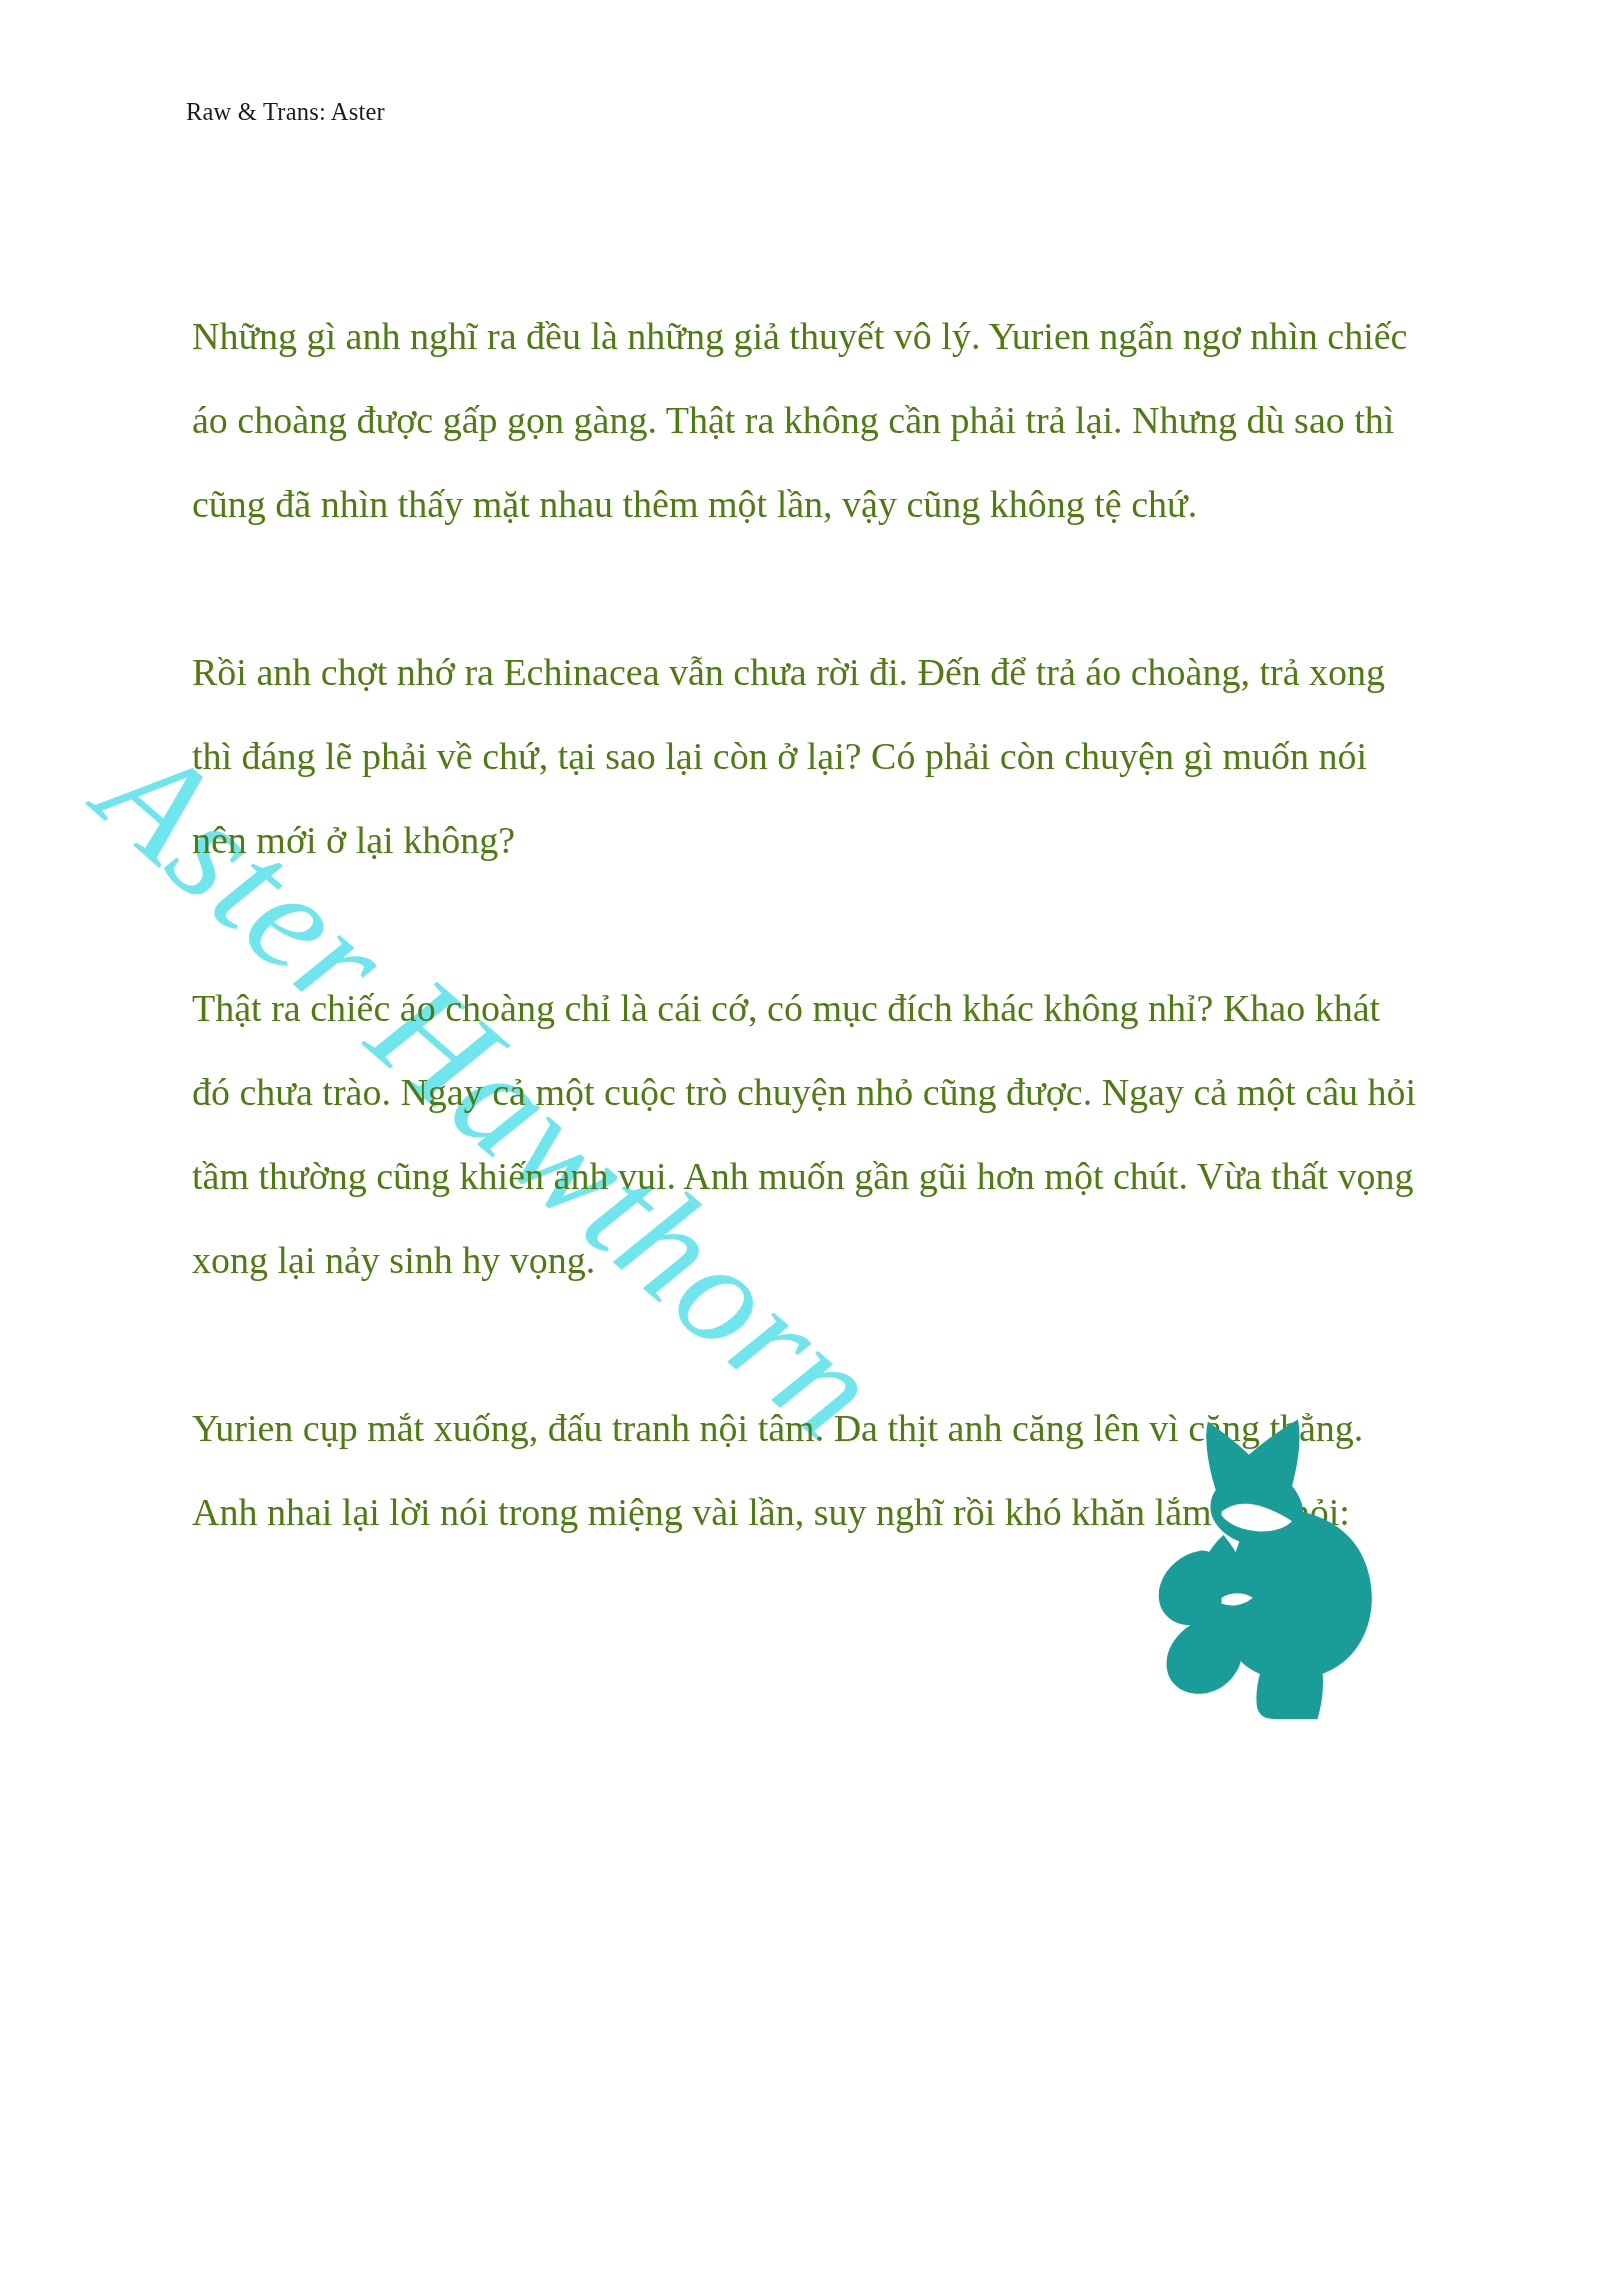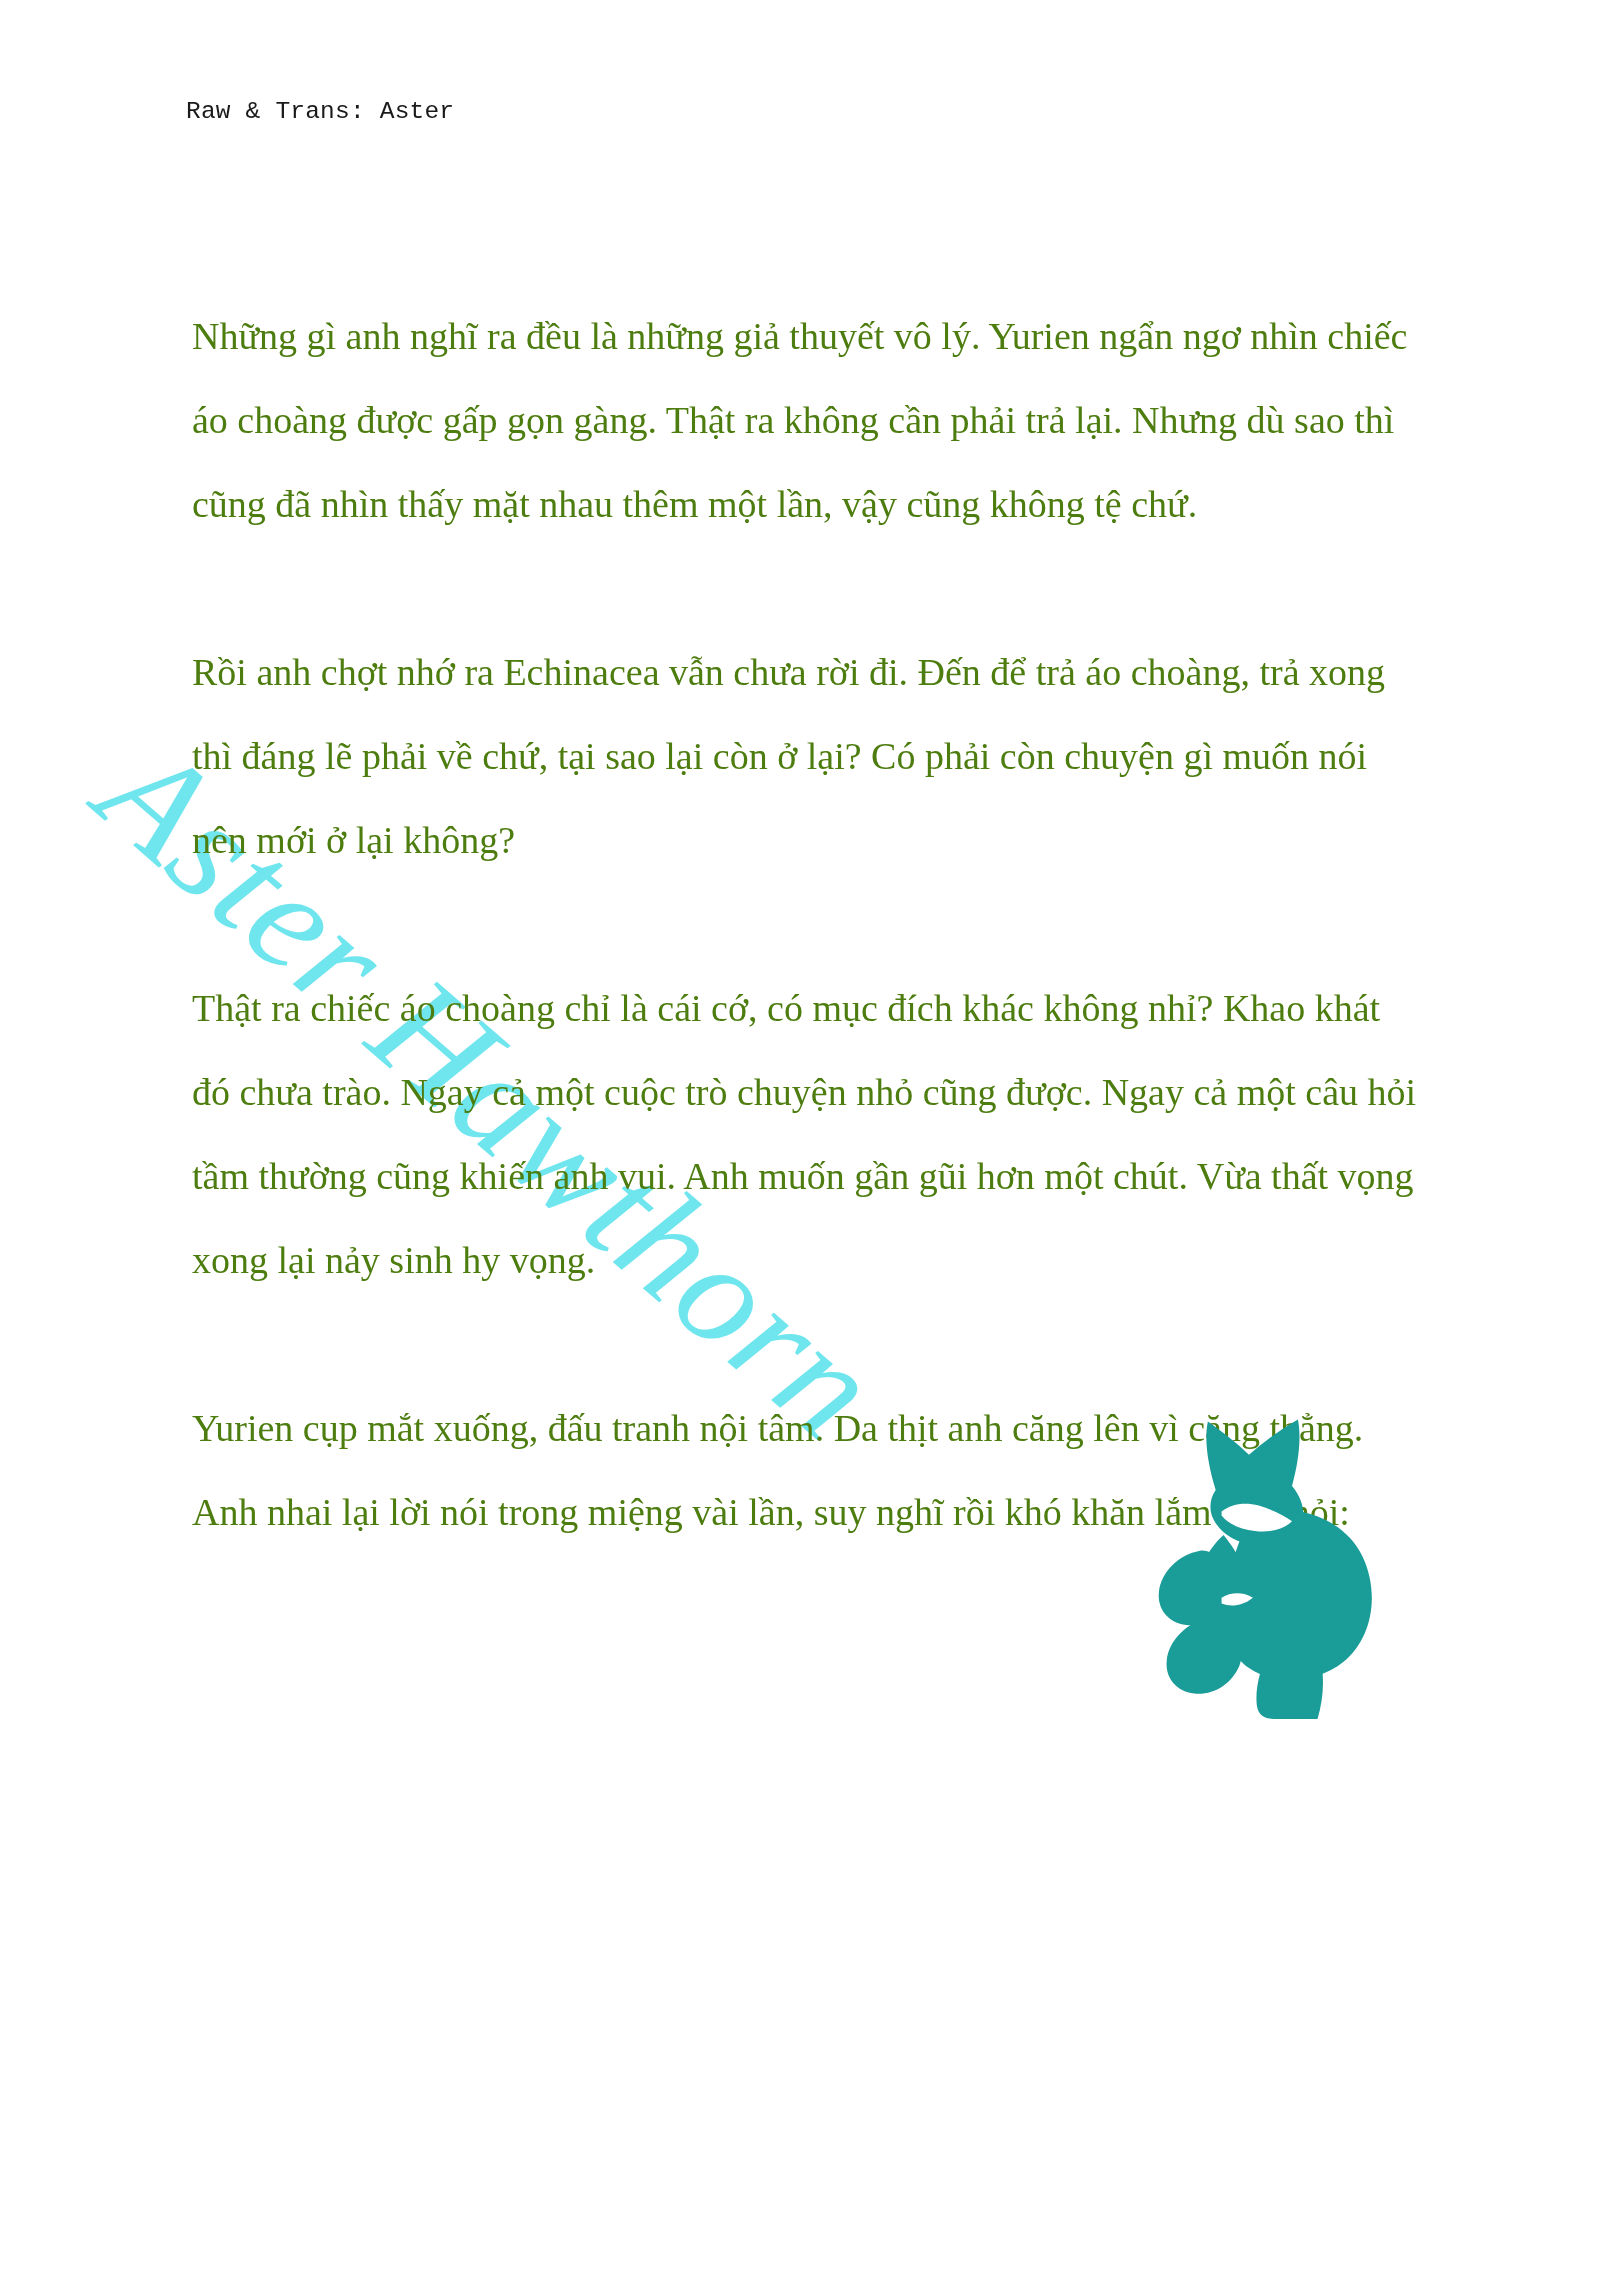--- a/index.html
+++ b/index.html
@@ -14,21 +14,21 @@
     position: relative;
     width: 1621px;
     height: 2293px;
     background: #ffffff;
     overflow: hidden;
   }
   .header {
     position: absolute;
     top: 98px;
     left: 186px;
-    font-family: Liberation Mono, monospace;
+    font-family: Liberation Serif, serif;
     font-size: 24.5px;
     color: #1a1a1a;
     letter-spacing: 0.2px;
     white-space: nowrap;
   }
   .body-text {
     position: absolute;
     top: 294px;
     left: 192px;
     width: 1230px;

